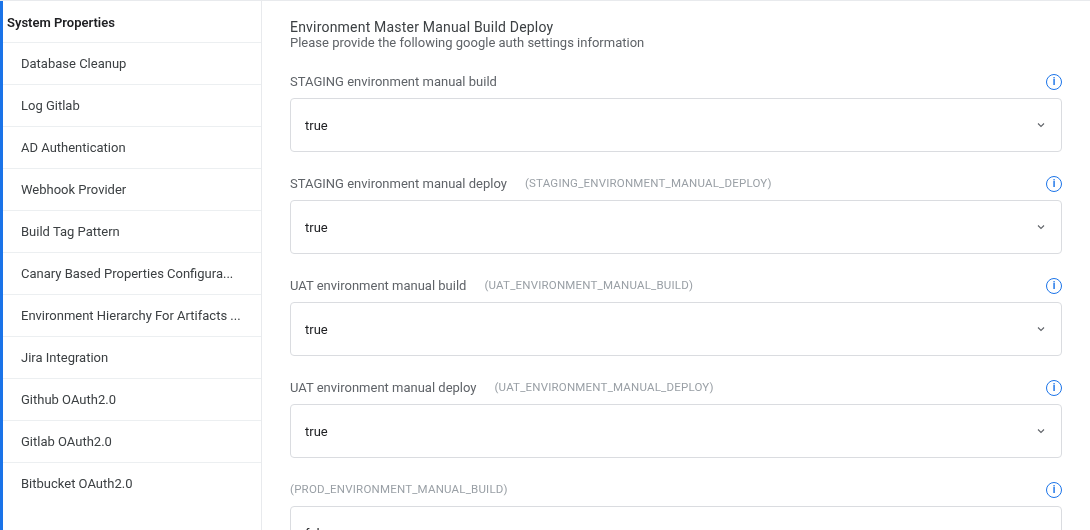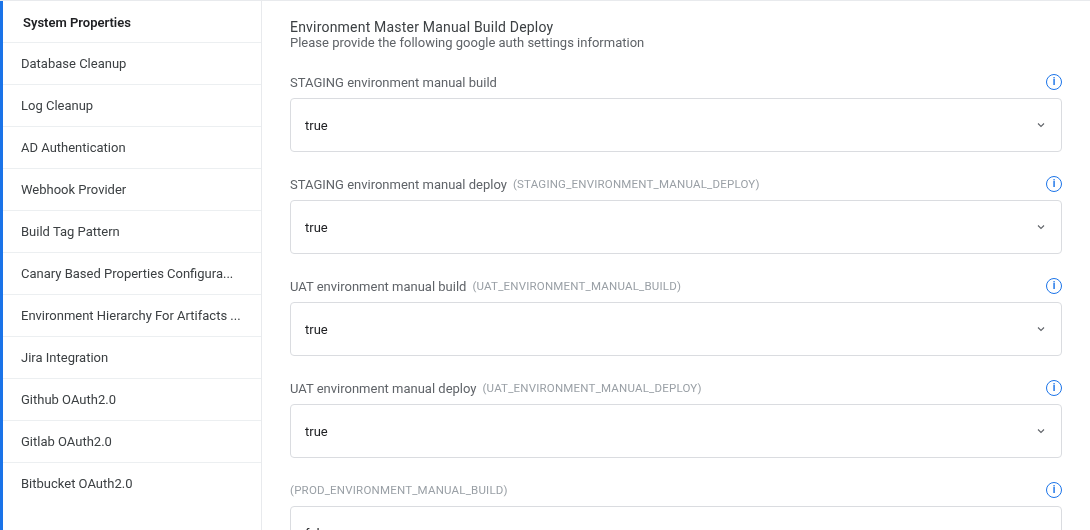--- a/index.html
+++ b/index.html
@@ -1,48 +1,48 @@
 <!DOCTYPE html>
 <html><head>
 <meta charset="utf-8">
 <style>
   * { box-sizing: border-box; margin: 0; padding: 0; }
   html, body { width: 1090px; height: 530px; font-family: "Segoe UI", Roboto, Arial, sans-serif; background: #fff; overflow: hidden; color: #333; }
   .shell { display: flex; width: 1090px; height: 530px; border-top: 1px solid #e8eaed; }
   
   .sidebar { width: 262px; flex: 0 0 262px; border-right: 1px solid #e8eaed; border-left: 3px solid #1a73e8; background:#fff; display:flex; flex-direction:column; }
-  .sidebar-header { padding: 14px 16px 12px 20px; font-size: 13px; font-weight: 600; color:#202124; }
+  .sidebar-header { padding: 14px 16px 12px 4px; font-size: 13px; font-weight: 600; color:#202124; }
   .sidebar-list { display:flex; flex-direction:column; }
   .sidebar-item { padding: 13px 16px 13px 18px; font-size: 13px; color:#3c4043; border-top: 1px solid #eceff1; cursor: pointer; white-space: nowrap; overflow: hidden; text-overflow: ellipsis; }
   
   .main { flex: 1; overflow-y: auto; padding: 18px 28px 40px 28px; position: relative; }
   .page-title { font-size: 14px; font-weight: 400; color:#3c4043; letter-spacing: .2px; }
   .page-subtitle { font-size: 13px; color:#5f6368; margin-bottom: 10px; }
   .field-block { margin-top: 24px; }
   .field-block:first-of-type { margin-top: 6px; }
-  .field-label-row { display:flex; align-items:center; gap:6px; }
+  .field-label-row { display:flex; gap:18px; }
   .field-label { font-size: 13px; color:#5f6368; }
   .field-key { font-size: 11.5px; color:#9aa0a6; letter-spacing: .2px; }
   .info-icon { margin-left:auto; width:16px; height:16px; border:1.4px solid #1a73e8; border-radius:50%; color:#1a73e8; font-size:10px; line-height:13px; text-align:center; font-weight:700; cursor: default; }
   .select { margin-top: 8px; border:1px solid #dadce0; border-radius: 4px; height: 54px; display:flex; align-items:center; padding: 0 14px; font-size: 13px; color:#202124; cursor:pointer; justify-content: space-between; background:#fff; }
   .chevron { width:12px; height:12px; }
   .chevron svg { width:12px; height:12px; display:block; }
   
   .right-scroll { position:absolute; right:0; top:6px; bottom:6px; width:6px; background: transparent; }
 </style>
 </head>
 <body>
 
 <div class="shell">
 
   <nav class="sidebar">
     <div class="sidebar-header">System Properties</div>
     <div class="sidebar-list">
       <div class="sidebar-item">Database Cleanup</div>
-      <div class="sidebar-item">Log Cleanup</div>
+      <div class="sidebar-item">Log Gitlab</div>
       <div class="sidebar-item">AD Authentication</div>
       <div class="sidebar-item">Webhook Provider</div>
       <div class="sidebar-item">Build Tag Pattern</div>
       <div class="sidebar-item">Canary Based Properties Configura...</div>
       <div class="sidebar-item">Environment Hierarchy For Artifacts ...</div>
       <div class="sidebar-item">Jira Integration</div>
       <div class="sidebar-item">Github OAuth2.0</div>
       <div class="sidebar-item">Gitlab OAuth2.0</div>
       <div class="sidebar-item">Bitbucket OAuth2.0</div>
     </div>

